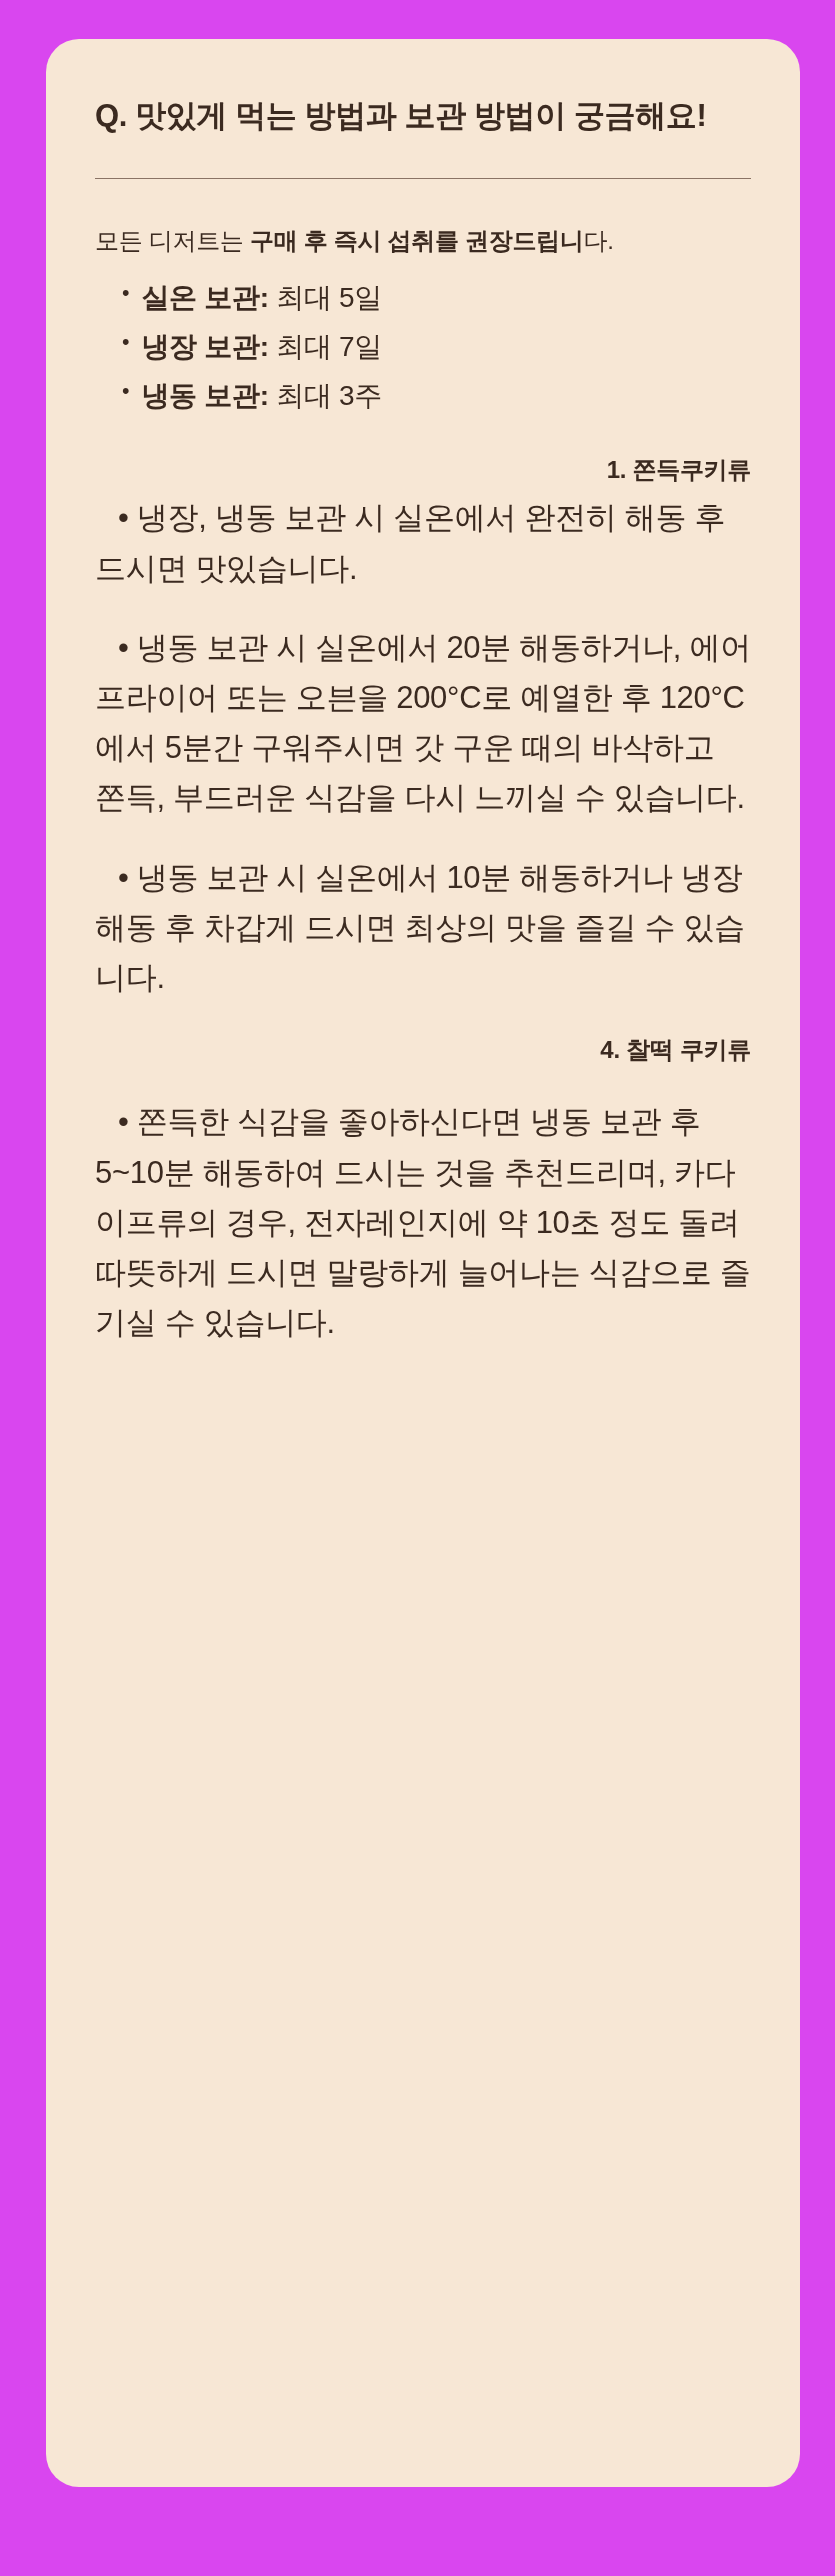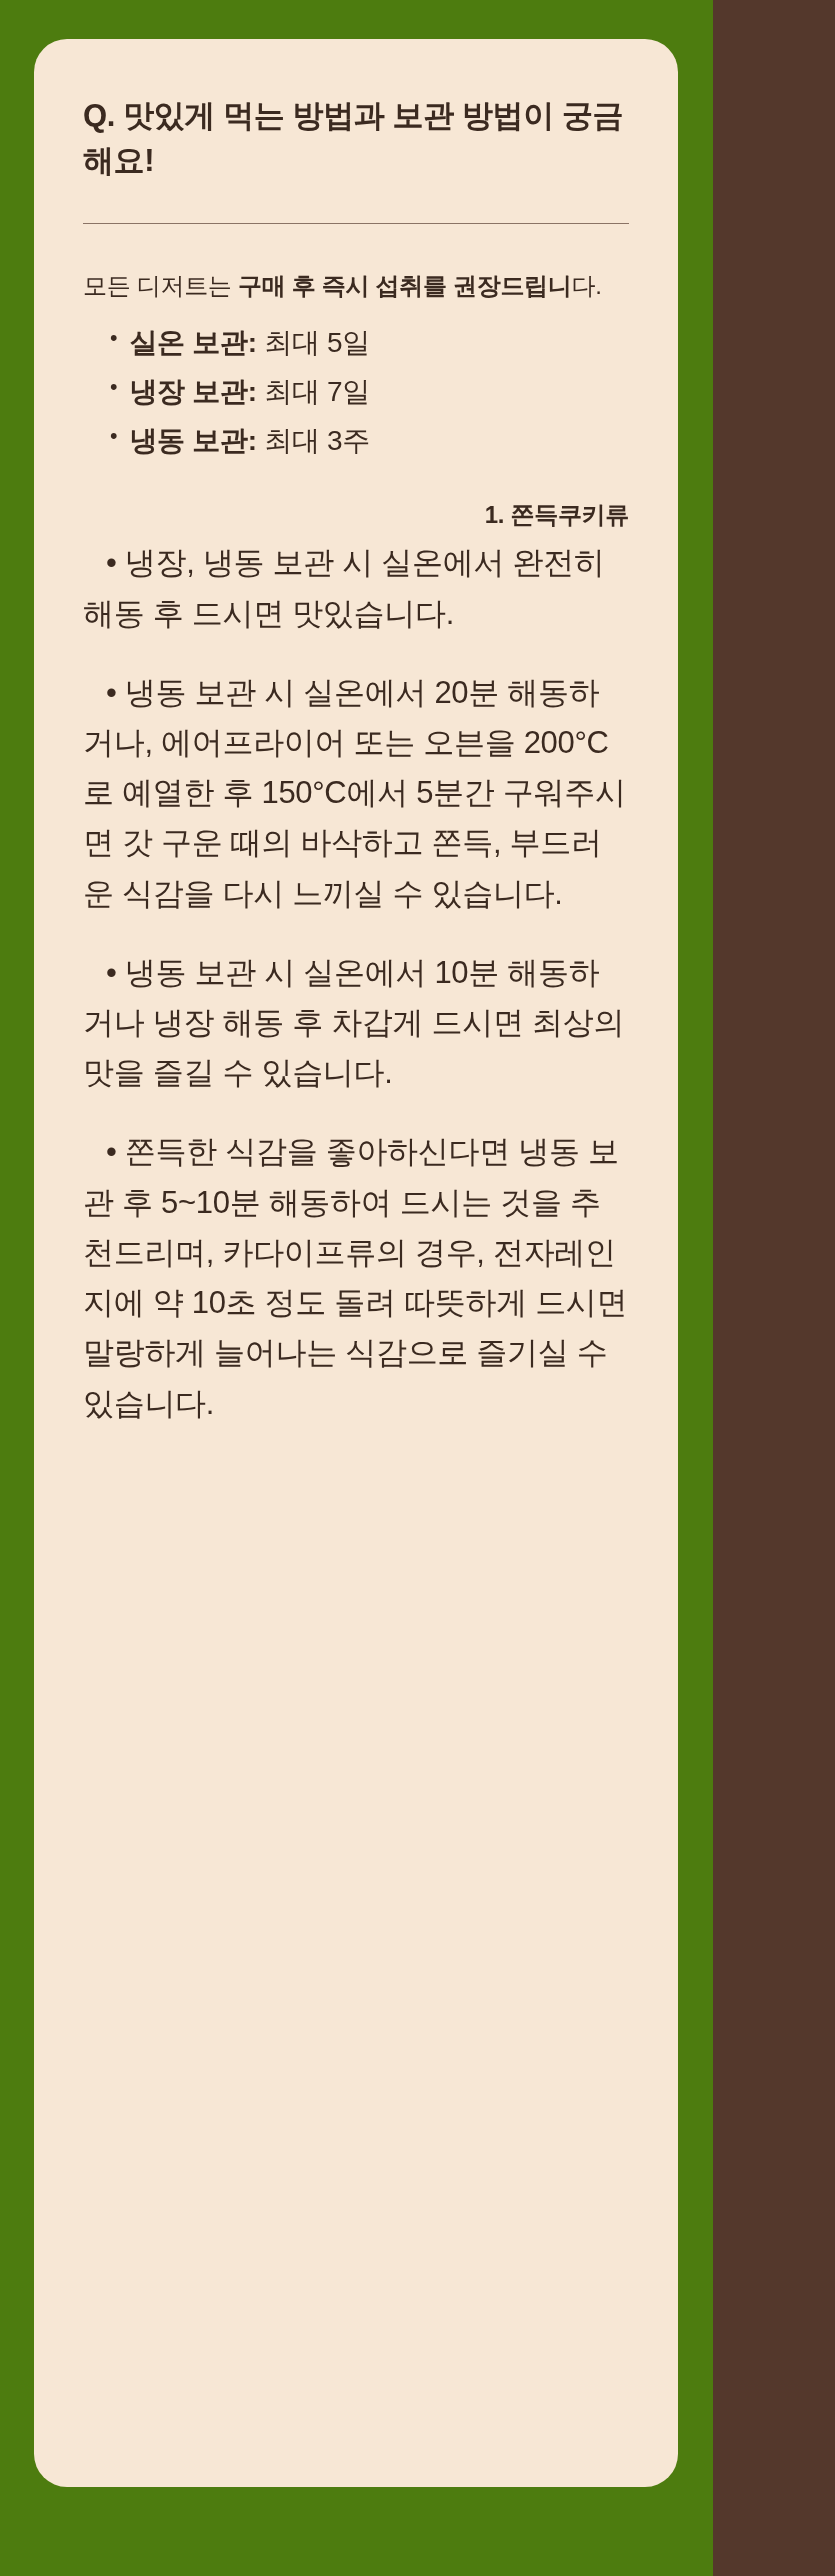--- a/index.html
+++ b/index.html
@@ -7,25 +7,25 @@
     padding: 0;
   }
   body {
     width: 835px;
     min-height: 2576px;
     background: #54382c;
     font-family: "Liberation Sans", sans-serif;
     -webkit-font-smoothing: antialiased;
   }
   .page {
-    width: 713px;
+    width: 835px;
     min-height: 2576px;
     box-sizing: border-box;
-    padding: 39px 35px 43px 34px;
-    background: #4d7c0f;
+    padding: 39px 35px 43px 46px;
+    background: #d946ef;
   }
   .card {
     background: #f7e7d5;
     border-radius: 33px;
     box-sizing: border-box;
     padding: 51px 49px 56px 49px;
     min-height: 2448px;
   }
   .q-title {
     font-size: 31px;
@@ -118,28 +118,29 @@
       <li><b>냉장 보관:</b><span> 최대 7일</span></li>
       <li><b>냉동 보관:</b><span> 최대 3주</span></li>
     </ul>
 
     <div class="section">
       <p class="section-heading">1. 쫀득쿠키류</p>
       <p class="section-body">• 냉장, 냉동 보관 시 실온에서 완전히 해동 후 드시면 맛있습니다.</p>
     </div>
 
     <div class="section">
-      <p class="section-body">• 냉동 보관 시 실온에서 20분 해동하거나, 에어프라이어 또는 오븐을 200°C로 예열한 후 150°C에서 5분간 구워주시면 갓 구운 때의 바삭하고 쫀득, 부드러운 식감을 다시 느끼실 수 있습니다.</p>
+      <p class="section-body">• 냉동 보관 시 실온에서 20분 해동하거나, 에어프라이어 또는 오븐을 200°C로 예열한 후 120°C에서 5분간 구워주시면 갓 구운 때의 바삭하고 쫀득, 부드러운 식감을 다시 느끼실 수 있습니다.</p>
     </div>
 
     <div class="section">
       <p class="section-body">• 냉동 보관 시 실온에서 10분 해동하거나 냉장 해동 후 차갑게 드시면 최상의 맛을 즐길 수 있습니다.</p>
     </div>
 
     <div class="section">
+      <p class="section-heading">4. 찰떡 쿠키류</p>
     </div>
 
     <div class="section last-section">
       <p class="section-body">• 쫀득한 식감을 좋아하신다면 냉동 보관 후 5~10분 해동하여 드시는 것을 추천드리며, 카다이프류의 경우, 전자레인지에 약 10초 정도 돌려 따뜻하게 드시면 말랑하게 늘어나는 식감으로 즐기실 수 있습니다.</p>
     </div>
 
   </div>
 </div>
 
 

